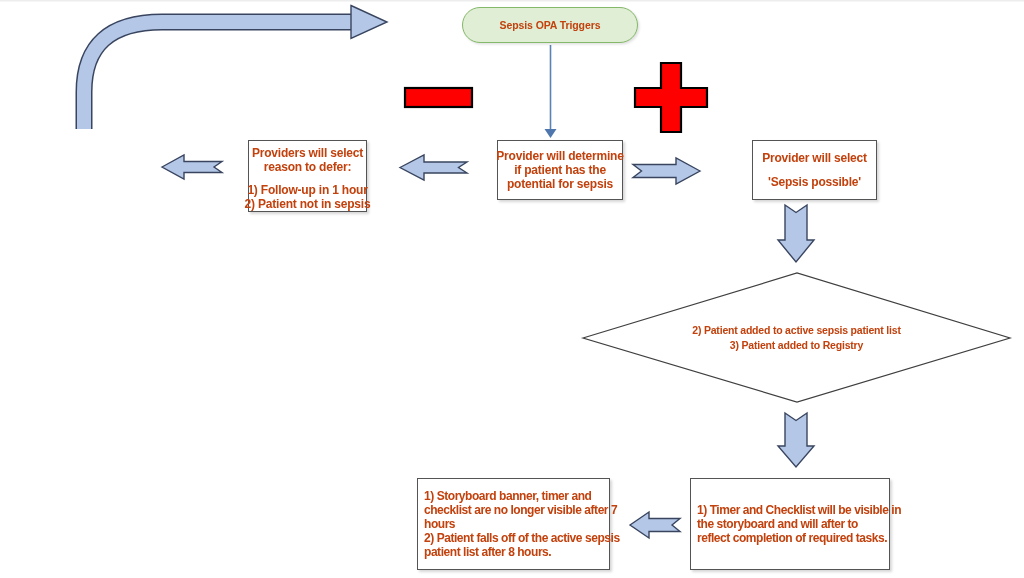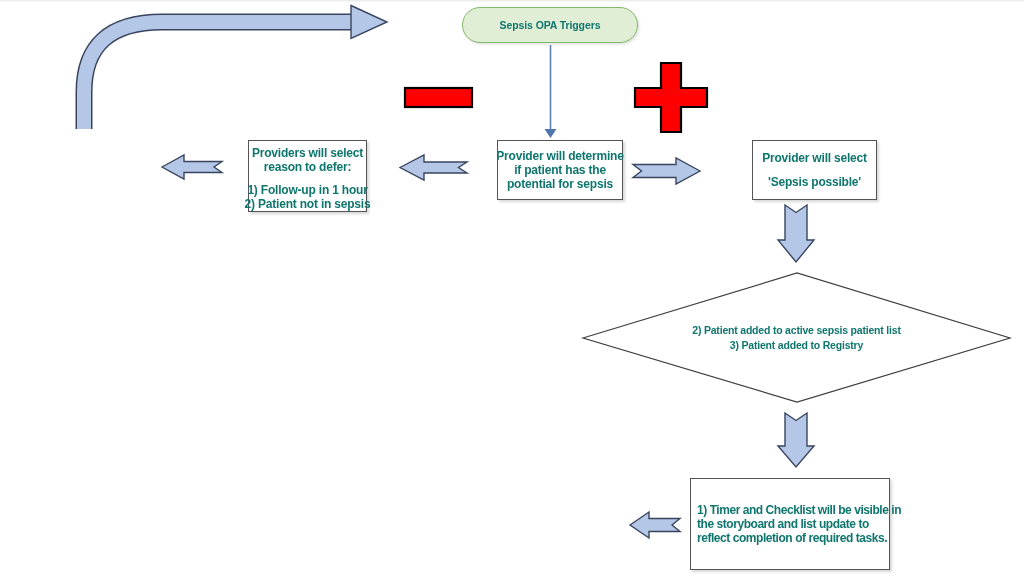--- a/index.html
+++ b/index.html
@@ -1,18 +1,18 @@
 <!DOCTYPE html>
 <html><head>
 <meta charset="utf-8">
 <style>
   html,body{margin:0;padding:0;background:#fff;}
   .canvas{
     position:relative;width:1024px;height:578px;background:#ffffff;overflow:hidden;
-    font-family:"Liberation Sans",sans-serif;font-weight:bold;color:#0f766e;
+    font-family:"Liberation Sans",sans-serif;font-weight:bold;color:#c2410c;
   }
   .layer{position:absolute;left:0;top:0;}
   .node{
     position:absolute;background:#ffffff;border:1.5px solid #545454;
     box-shadow:1.5px 1.5px 2.5px rgba(0,0,0,0.16);
     display:flex;flex-direction:column;justify-content:center;
     font-size:12px;letter-spacing:-0.2px;line-height:14px;box-sizing:border-box;
   }
   .ctr{align-items:center;text-align:center;}
   .lft{align-items:flex-start;text-align:left;padding-left:7px;padding-right:4px;}
@@ -89,18 +89,25 @@
     <div class="line">'Sepsis possible'</div>
   </div>
 
   <div class="diamond-text">
     <div class="line">2) Patient added to active sepsis patient list</div>
     <div class="line">3) Patient added to Registry</div>
   </div>
 
   <div class="node lft tight" style="left:690px;top:478px;width:200px;height:92px;padding-left:6px;">
     <div class="line">1) Timer and Checklist will be visible in</div>
-    <div class="line">the storyboard and list update to</div>
+    <div class="line">the storyboard and will after to</div>
     <div class="line">reflect completion of required tasks.</div>
   </div>
 
+  <div class="node lft tight" style="left:417px;top:478px;width:193px;height:92px;padding-left:6px;">
+    <div class="line">1) Storyboard banner, timer and</div>
+    <div class="line">checklist are no longer visible after 7</div>
+    <div class="line">hours</div>
+    <div class="line">2) Patient falls off of the active sepsis</div>
+    <div class="line">patient list after 8 hours.</div>
+  </div>
 
 </div>
 
 </body></html>

